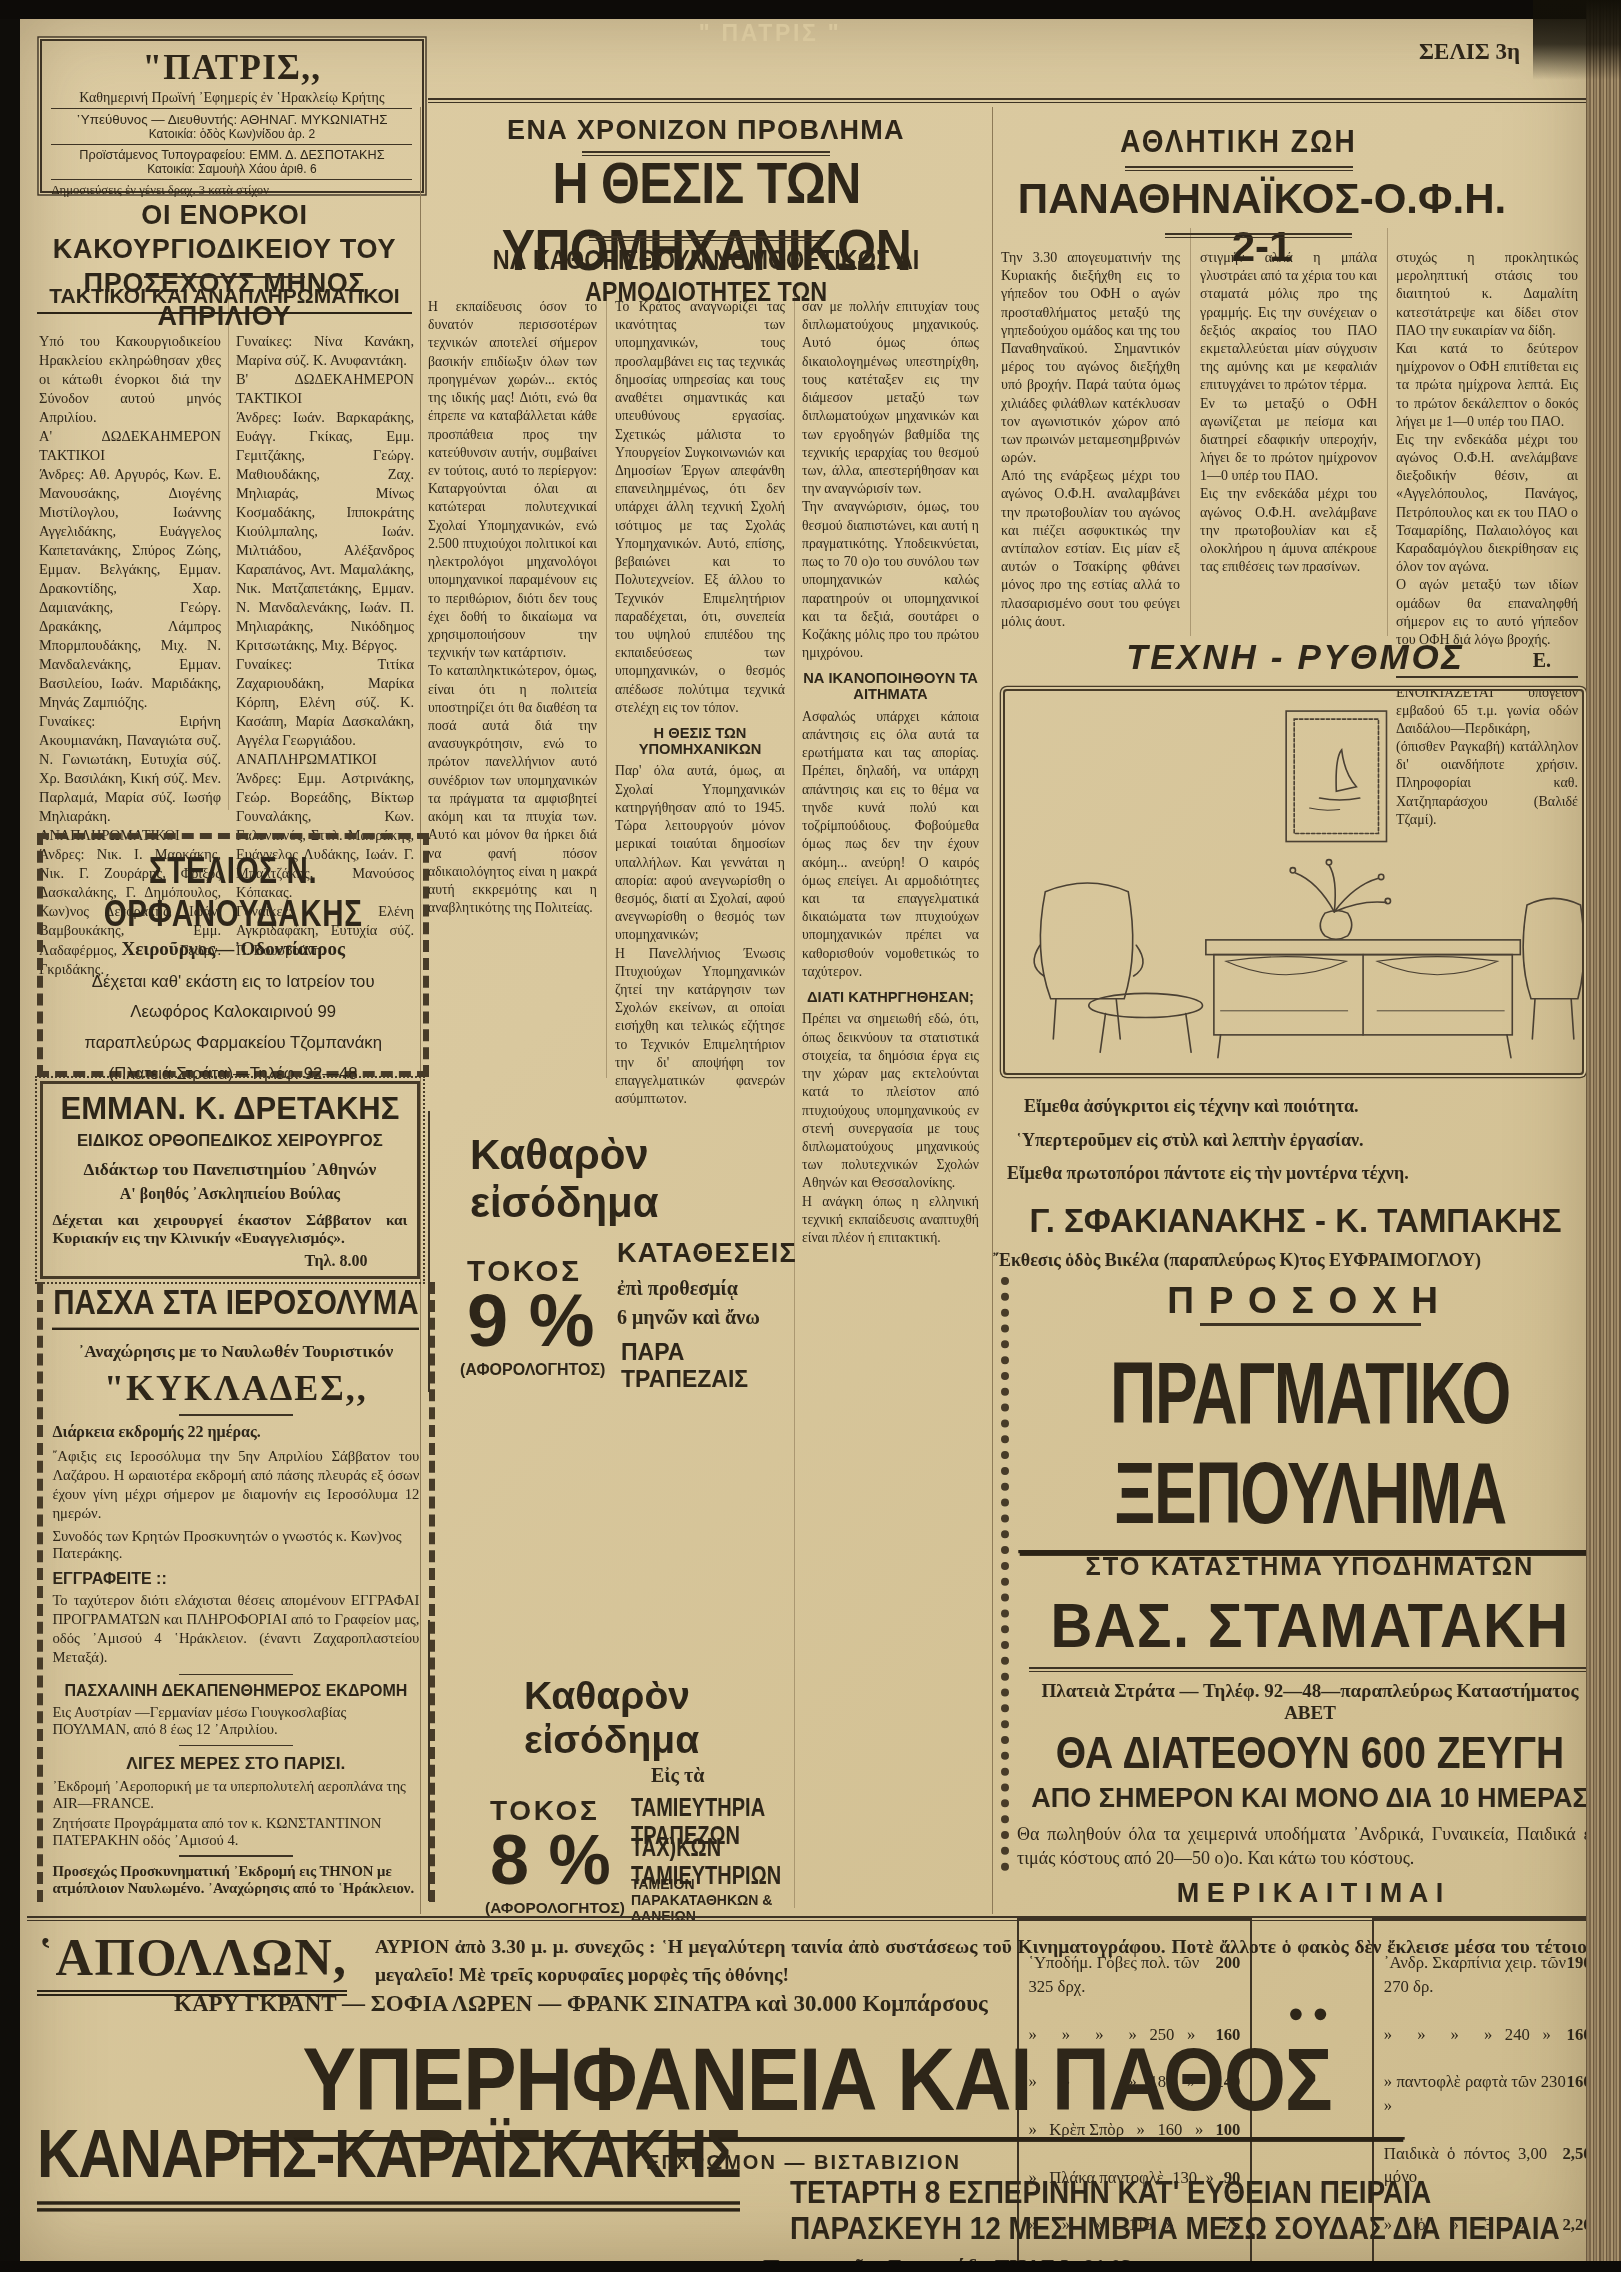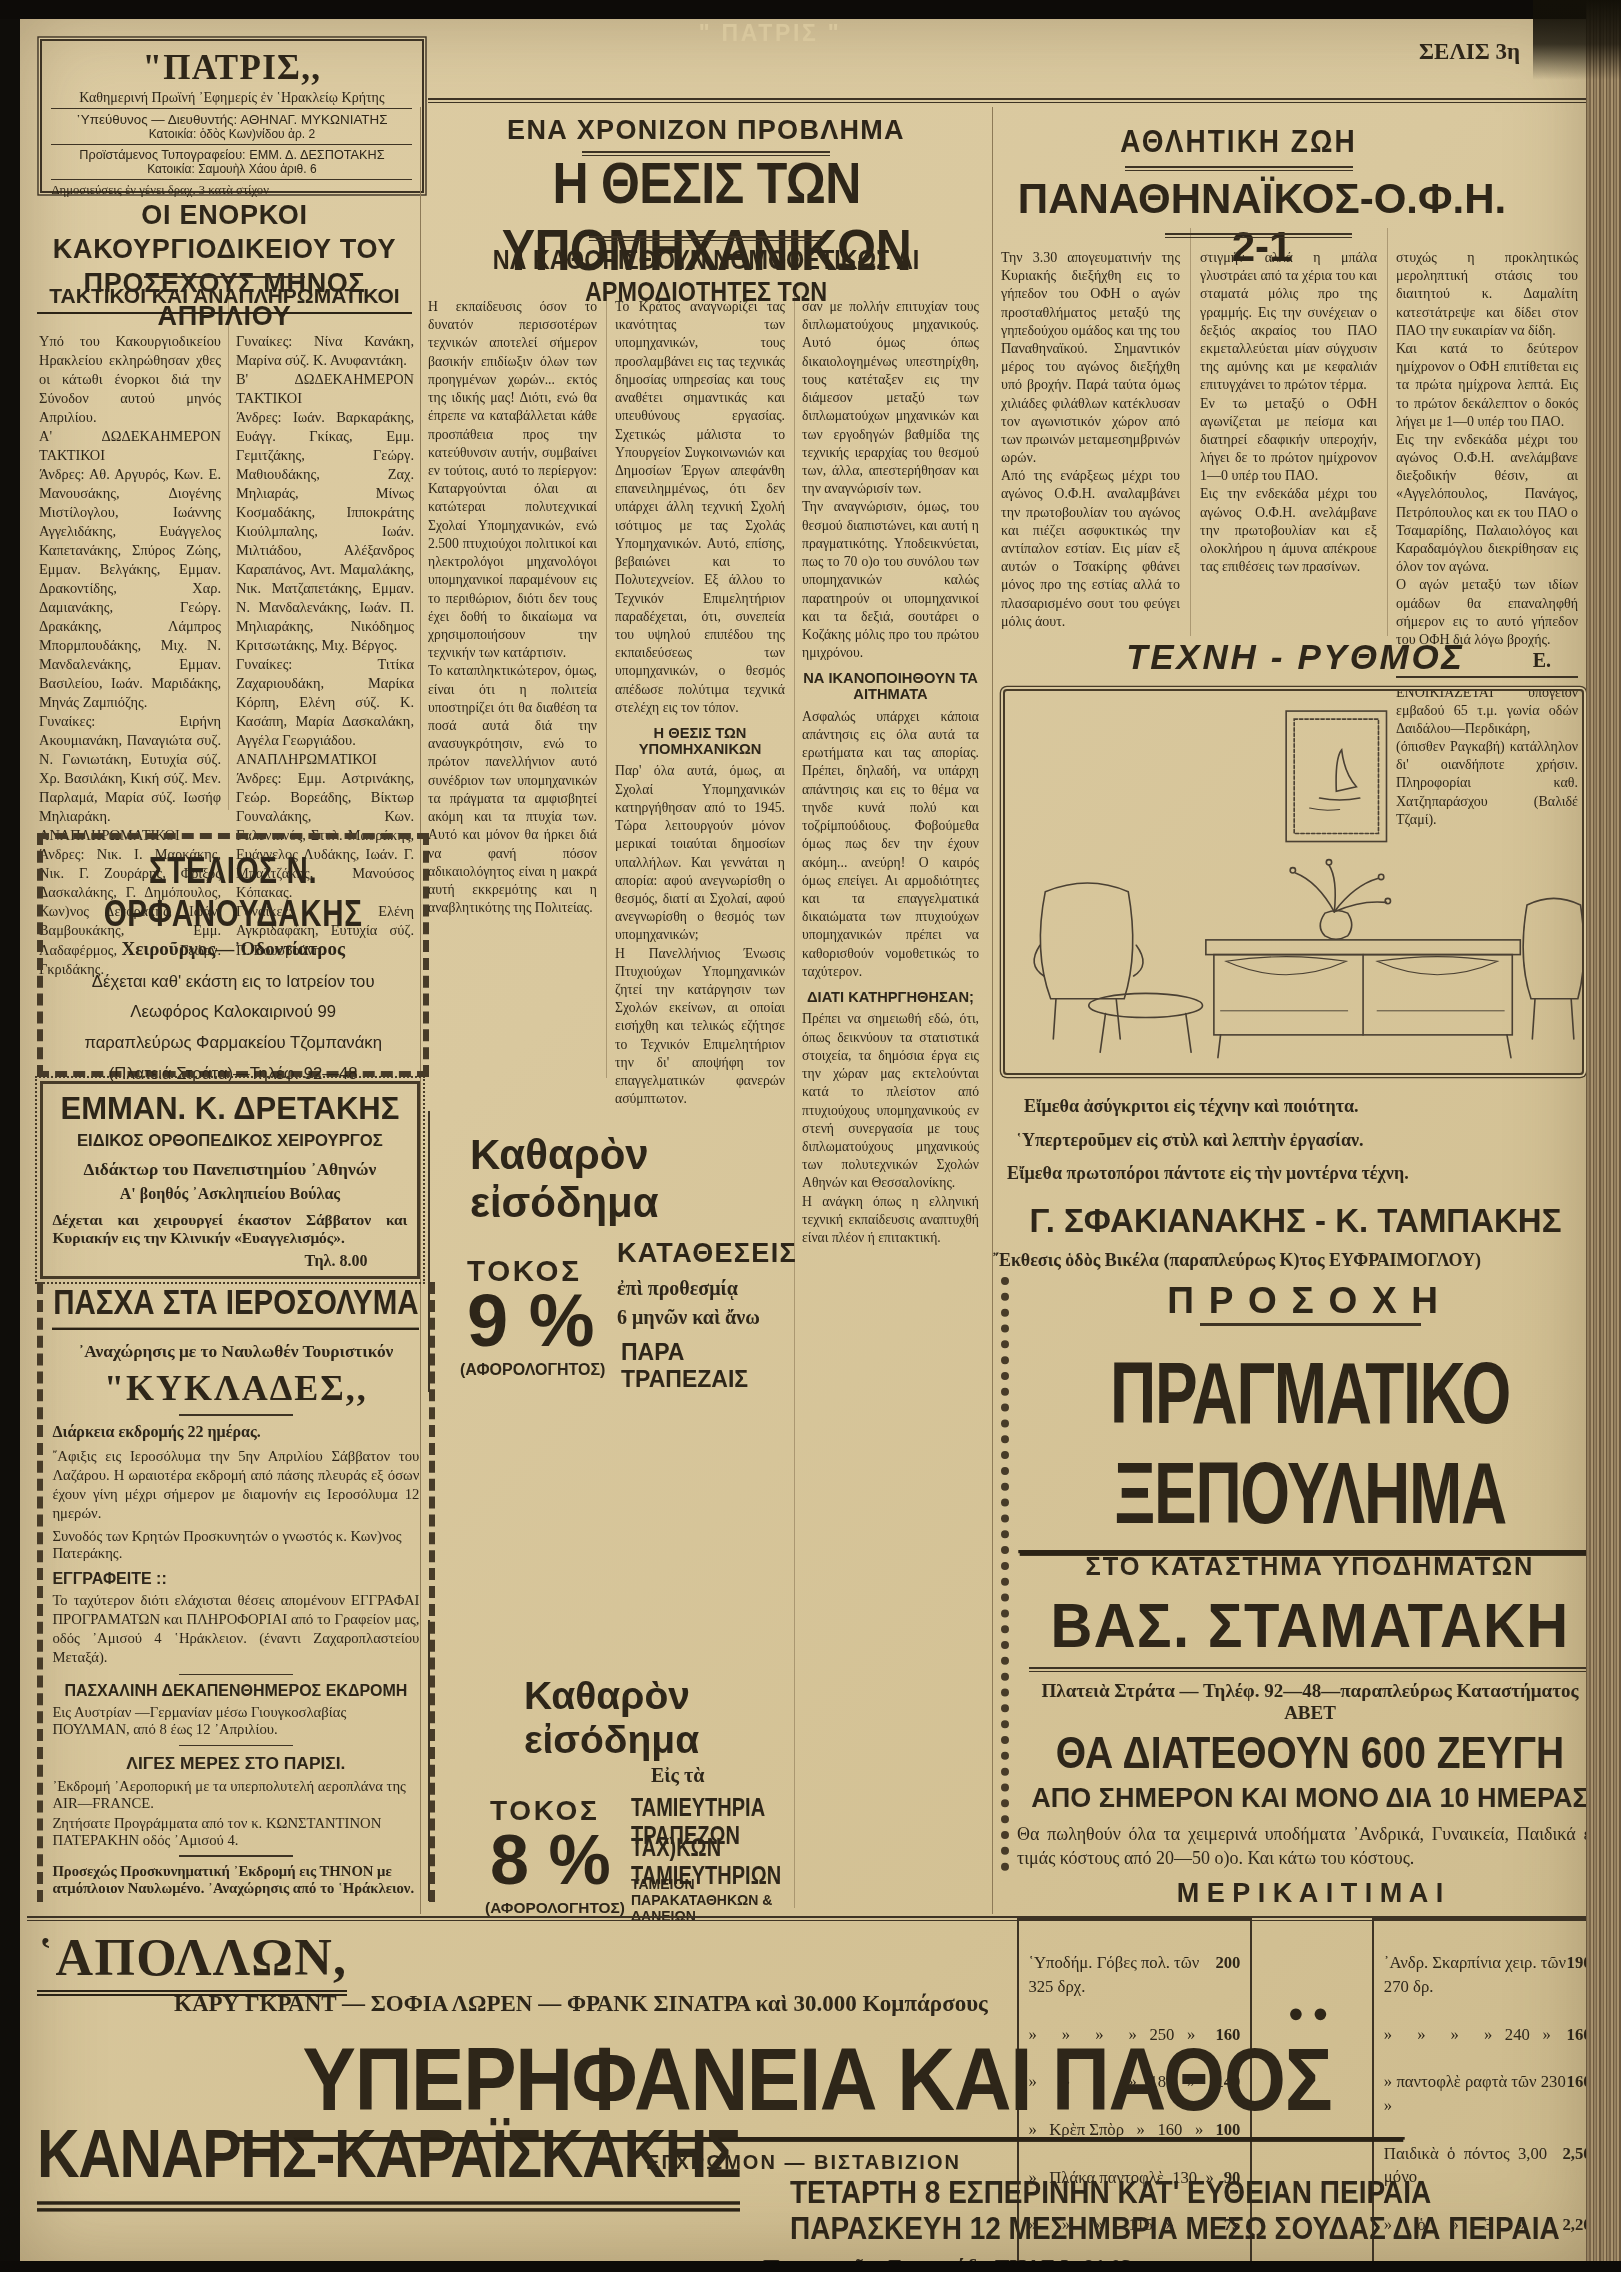--- a/index.html
+++ b/index.html
@@ -273,20 +273,21 @@
         <div class="prow"><span>»      ὁ      »      3      »</span><span class="b">2,20</span></div>
         <div class="prow"><span>»      ὁ      »      2,80      »</span><span class="b">1,80</span></div>
       </div>
     </div>
 
   </div>
 
   <div class="abs drule" style="left:27px;top:1916px;width:1560px;"></div>
 
   <div class="abs serif b" style="left:37px;top:1928px;font-size:52px;letter-spacing:1.3px;border-bottom:6.7px double #2b2316;padding-bottom:2.7px;">῾ΑΠΟΛΛΩΝ,</div>
+  <div class="abs serif b just" style="left:375px;top:1933px;width:1212px;font-size:19.4px;line-height:1.45;">ΑΥΡΙΟΝ ἀπὸ 3.30 μ. μ. συνεχῶς : ῾Η μεγαλύτερη ταινία ἀπὸ συστάσεως τοῦ Κινηματογράφου.  Ποτὲ ἄλλοτε ὁ φακὸς δὲν ἔκλεισε μέσα του τέτοιο μεγαλεῖο! Μὲ τρεῖς κορυφαῖες μορφὲς τῆς ὀθόνης!</div>
   <div class="abs serif b" style="left:174px;top:1991px;width:1412px;font-size:23px;">ΚΑΡΥ ΓΚΡΑΝΤ — ΣΟΦΙΑ ΛΩΡΕΝ — ΦΡΑΝΚ ΣΙΝΑΤΡΑ καὶ 30.000 Κομπάρσους</div>
 
   <div class="abs sans b ctr uu" style="left:228px;top:2028px;width:1178px;font-size:80px;letter-spacing:-1.3px;transform:scaleY(1.12);transform-origin:center top;">ΥΠΕΡΗΦΑΝΕΙΑ ΚΑΙ ΠΑΘΟΣ</div>
   <div class="abs sans b ctr" style="left:469px;top:2151px;width:669px;font-size:20px;letter-spacing:2px;">ΕΓΧΡΩΜΟΝ — ΒΙΣΤΑΒΙΖΙΟΝ</div>
 
   <div class="abs sans b" style="left:37px;top:2115px;font-size:59px;letter-spacing:-1.3px;transform:scaleY(1.15);transform-origin:left top;border-bottom:9.4px double #2b2316;padding-bottom:6.7px;">ΚΑΝΑΡΗΣ-ΚΑΡΑΪΣΚΑΚΗΣ</div>
   <div class="abs sans b" style="left:790px;top:2177px;width:797px;font-size:28px;transform:scaleY(1.1);">ΤΕΤΑΡΤΗ 8 ΕΣΠΕΡΙΝΗΝ ΚΑΤ' ΕΥΘΕΙΑΝ ΠΕΙΡΑΙΑ</div>
   <div class="abs sans b" style="left:790px;top:2213px;width:797px;font-size:28px;transform:scaleY(1.1);">ΠΑΡΑΣΚΕΥΗ 12 ΜΕΣΗΜΒΡΙΑ ΜΕΣΩ ΣΟΥΔΑΣ ΔΙΑ ΠΕΙΡΑΙΑ</div>
   <div class="abs serif b" style="left:763px;top:2255px;width:602px;font-size:21.4px;">Πρακτορεῖον Γεωργιάδη ΤΗΛΕΦ. 91.03</div>
 

